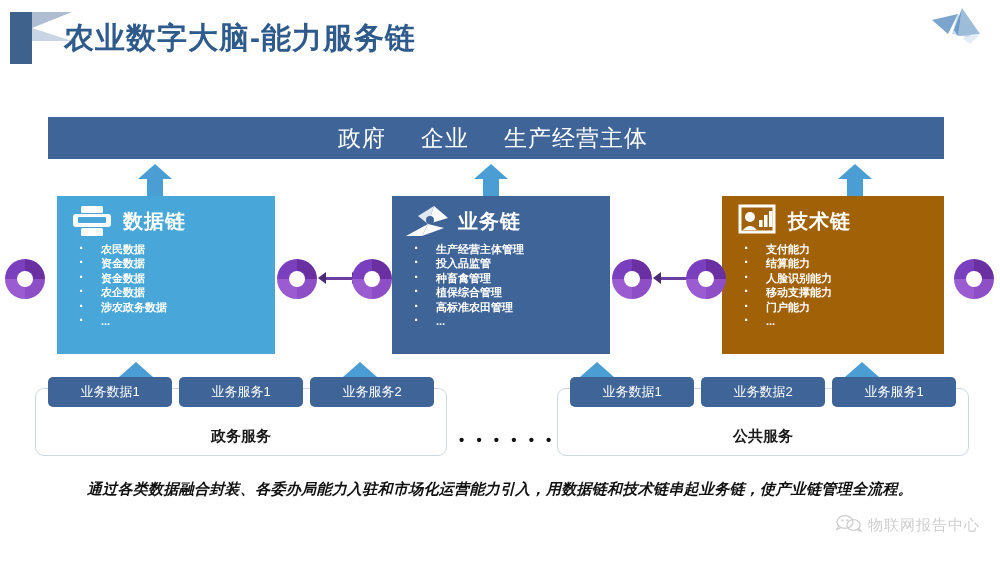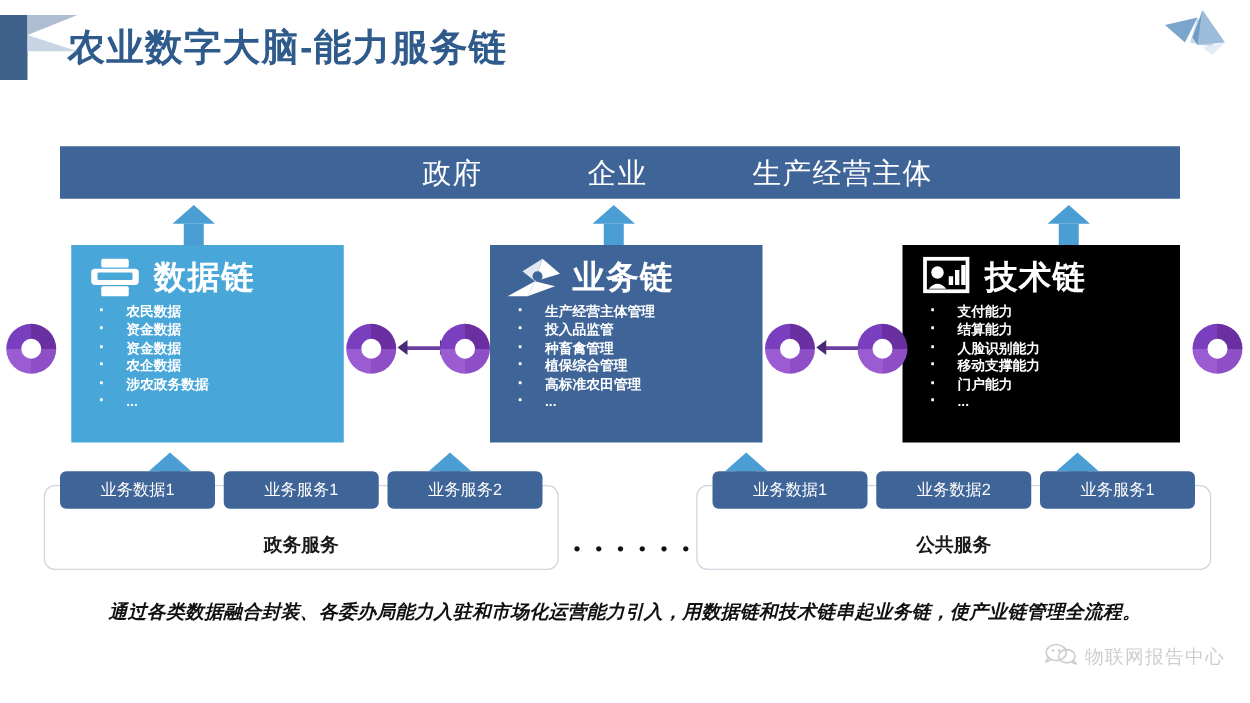--- a/index.html
+++ b/index.html
@@ -6,21 +6,21 @@
   body{
     width:1000px;height:562px;
     background:#ffffff;
     font-family:"Liberation Sans","DejaVu Sans",sans-serif;
     overflow:hidden;
     position:relative;
   }
   .slide{position:relative;width:1000px;height:562px;overflow:hidden;background:#fff;}
 
   
-  .hdr{position:absolute;left:0;top:12px;height:52px;display:flex;align-items:center;}
+  .hdr{position:absolute;left:0;top:12px;height:52px;display:flex;align-items:center;padding-left:10px;}
   .hdr-bar{width:22px;height:52px;background:#3f628c;}
   .hdr-ribbon{width:40px;height:52px;position:relative;}
   .hdr-ribbon:before{
     content:"";position:absolute;left:0;top:0;width:0;height:0;
     border-top:16px solid #aebdd2;border-right:40px solid transparent;
   }
   .hdr-ribbon:after{
     content:"";position:absolute;left:0;top:16px;width:0;height:0;
     border-bottom:13px solid #c9d5e4;border-right:40px solid transparent;
   }
@@ -30,37 +30,37 @@
   }
 
   
   .deco{position:absolute;right:10px;top:4px;width:62px;height:44px;}
 
   
   .band{
     position:absolute;left:48px;top:117px;width:896px;height:42px;
     background:#3f6497;display:flex;align-items:center;
   }
-  .band-inner{display:flex;gap:84px;margin-left:290px;}
+  .band-inner{display:flex;gap:35px;margin-left:290px;}
   .band-inner span{color:#ffffff;font-size:23px;letter-spacing:1px;white-space:nowrap;}
   .arrow-wrap{position:absolute;}
   .arrow-wrap .stem{position:absolute;background:#4a9ed4;}
   .arrow-wrap .head{position:absolute;width:0;height:0;border-left:17px solid transparent;border-right:17px solid transparent;border-bottom:15px solid #4a9ed4;}
 
   
   .card{position:absolute;top:196px;height:158px;}
   .card .ttl{display:flex;align-items:center;padding:8px 0 2px 12px;}
   .card .ttl .ic{width:46px;height:34px;margin-right:8px;flex:0 0 auto;}
-  .card .ttl .tx{color:#ffffff;font-size:26px;font-weight:bold;letter-spacing:1px;}
+  .card .ttl .tx{color:#ffffff;font-size:20px;font-weight:bold;letter-spacing:1px;}
   .card ul{list-style:none;margin:2px 0 0 0;padding:0 0 0 18px;}
   .card li{font-size:11px;font-weight:bold;line-height:14.4px;color:#ffffff;white-space:nowrap;position:relative;padding-left:26px;}
   .card li:before{content:"·";position:absolute;left:4px;top:-3px;font-size:15px;line-height:18px;}
   .card.c1{left:57px;width:218px;background:#48a7d8;}
   .card.c2{left:392px;width:218px;background:#3f6497;}
-  .card.c3{left:722px;width:222px;background:#000000;}
+  .card.c3{left:722px;width:222px;background:#a16207;}
   .card.c1 li,.card.c3 li{color:#ffffff;}
 
   
   .donut{position:absolute;width:40px;height:40px;border-radius:50%;}
   .donut .hole{position:absolute;left:12px;top:12px;width:16px;height:16px;border-radius:50%;background:#ffffff;}
   .link{position:absolute;height:3px;background:#6b3fa0;}
   .link .d1,.link .d2{position:absolute;top:-5px;width:0;height:0;border-top:6px solid transparent;border-bottom:6px solid transparent;}
   .link .d1{left:-7px;border-right:8px solid #4b2a75;}
   .link .d2{right:-7px;border-left:8px solid #4b2a75;}
 

